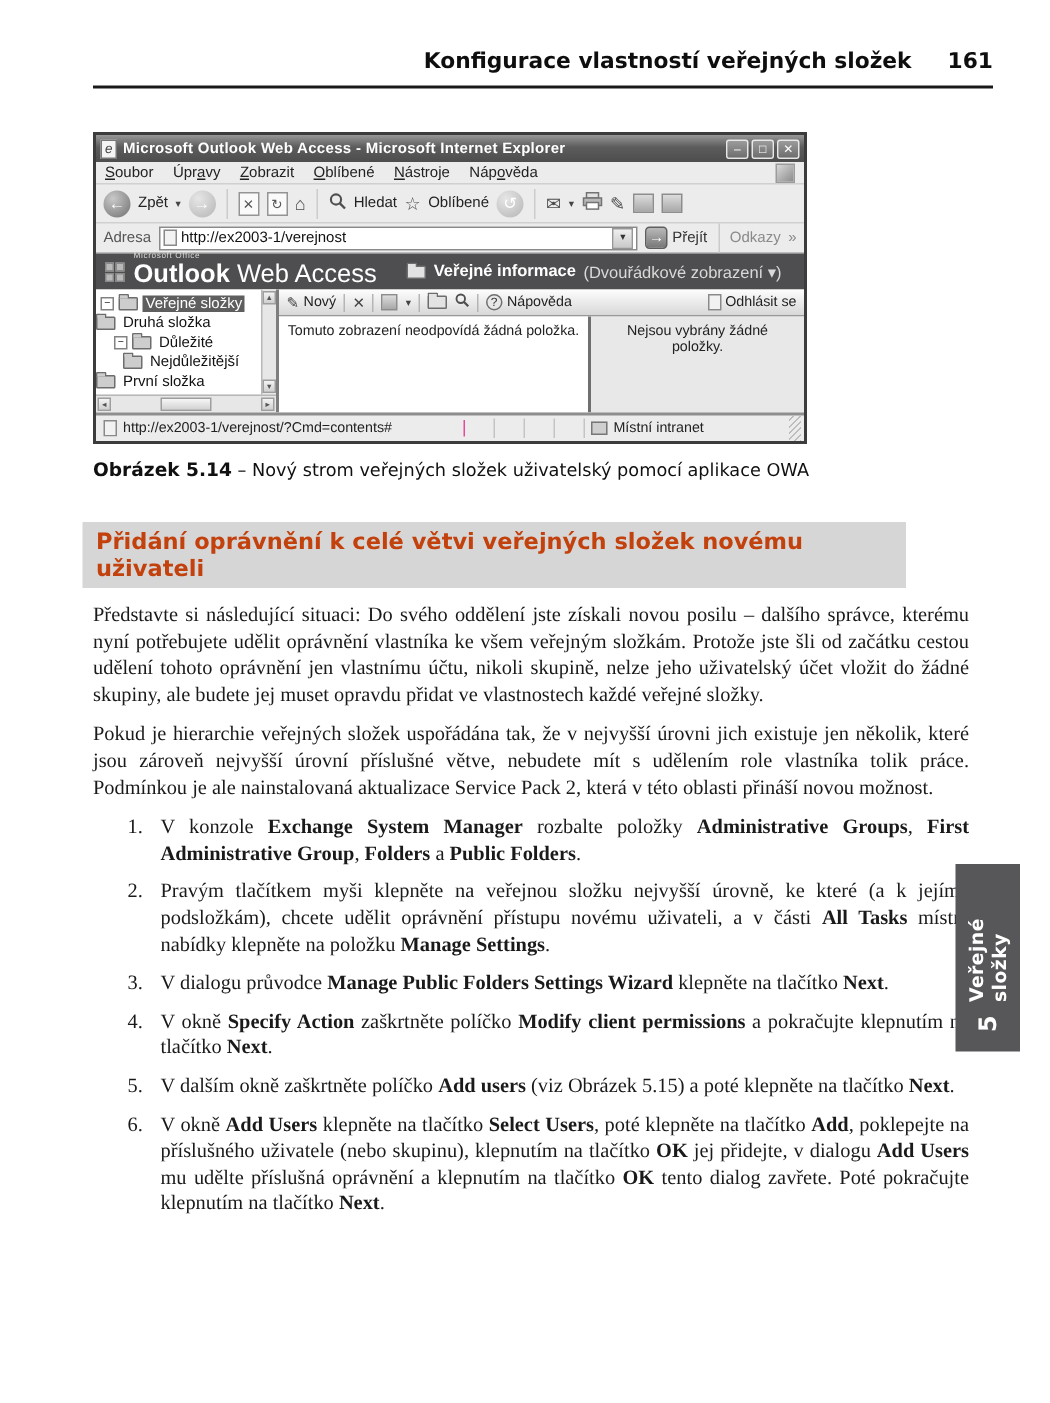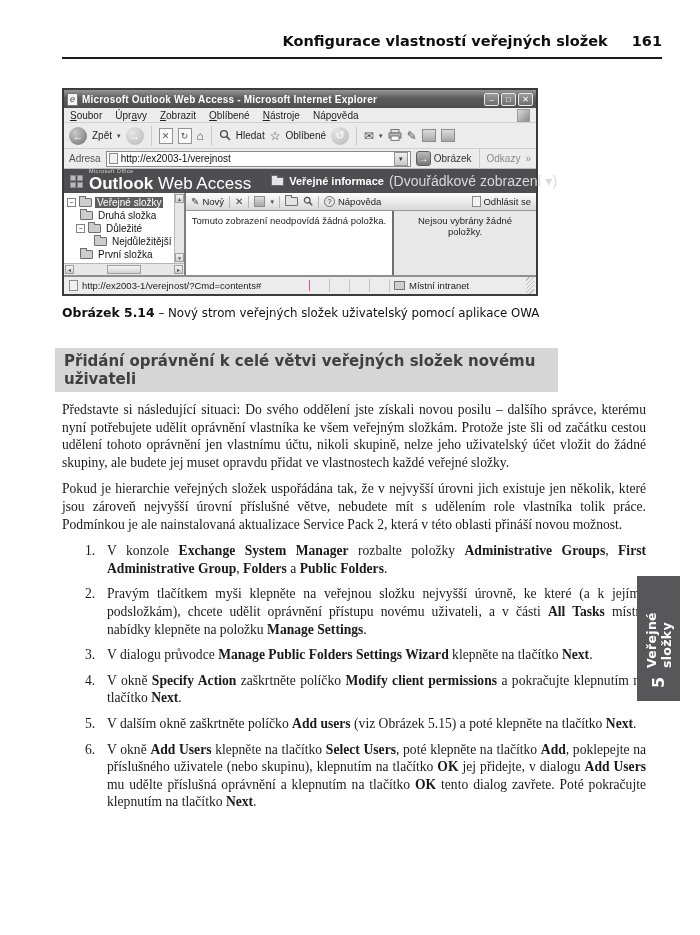--- a/index.html
+++ b/index.html
@@ -56,35 +56,35 @@
 
   .owa-banner{height:24px;flex:none;background:#4e4e50;display:flex;align-items:center;
     color:#fff;padding:0 6px;gap:6px}
   .logo-grid{width:13px;height:13px;flex:none;display:grid;grid-template-columns:6px 6px;gap:1px}
   .logo-grid i{background:#b9b9b9;border:1px solid #8a8a8a;height:6px}
   .brand{line-height:1.05;white-space:nowrap}
   .brand .top{display:block;font-size:5.5px;color:#d6d6d6;letter-spacing:.4px}
   .brand .main{font-size:17px;color:#fff}
   .owa-title{display:flex;align-items:center;gap:5px;margin-left:14px;white-space:nowrap}
   .owa-title .name{font-weight:bold;font-size:11px}
-  .owa-title .view{font-size:14px;color:#d9d9d9}
+  .owa-title .view{font-size:11px;color:#d9d9d9}
 
   .folder{position:relative;width:13px;height:9px;background:#cdcdcd;border:1px solid #6d6d6d;
     border-radius:1px;flex:none}
   .folder::before{content:"";position:absolute;top:-3px;left:-1px;width:5px;height:2px;background:#cdcdcd;
     border:1px solid #6d6d6d;border-bottom:none;border-radius:1px 1px 0 0}
   .folder.lt{background:#e3e3e3}.folder.lt::before{background:#e3e3e3}
 
   .owa-main{flex:1;display:flex;min-height:0}
   .tree-pane{width:122px;flex:none;background:#fff;border-right:2px solid #7e7e7e;
     display:flex;flex-direction:column;font-size:10px;color:#111}
   .tree-body{flex:1;display:flex;min-height:0}
   .tree-rows{flex:1;padding-top:3px}
   .tree-row{height:13px;display:flex;align-items:center;gap:3px;white-space:nowrap}
-  .pl3{padding-left:3px}.pl12{padding-left:12px}.pl16{padding-left:16px}.pl30{padding-left:30px}
+  .pl3{padding-left:3px}.pl12{padding-left:12px}.pl16{}.pl30{padding-left:18px}
   .twisty{width:9px;height:9px;border:1px solid #828282;background:#fff;font-size:7px;line-height:7px;
     text-align:center;color:#222;flex:none}
   .tlabel{padding:0 2px}
   .tlabel.sel{background:#5e5e5e;color:#fff}
   .vscroll{width:10px;flex:none;background:#e7e7e7;border-left:1px solid #b7b7b7;
     display:flex;flex-direction:column;align-items:center;justify-content:space-between;padding:1px 0}
   .sarrow{font-size:5px;color:#555;width:9px;height:9px;background:linear-gradient(#f4f4f4,#cfcfcf);
     border:1px solid #9e9e9e;text-align:center;line-height:8px;flex:none}
   .hscroll{height:12px;flex:none;background:#e7e7e7;border-top:1px solid #b7b7b7;
     display:flex;align-items:center;justify-content:space-between;padding:0 1px}
@@ -117,21 +117,21 @@
   .sb-grip{width:8px;height:100%;flex:none;background:
     repeating-linear-gradient(135deg,transparent 0 2px,#bdbdbd 2px 3px)}
 
   
   .caption{position:absolute;left:62px;top:305px;font-family:"DejaVu Sans",sans-serif;
     font-size:11.8px;color:#101010;white-space:nowrap}
   .caption .cl{font-weight:bold;font-size:12.4px}
 
   
   .article{position:absolute;left:62px;top:348px;width:584px}
-  .sec-heading{margin-left:-7px;width:503px;background:#d6d6d6;color:#404040;
+  .sec-heading{margin-left:-7px;width:549px;background:#d6d6d6;color:#c2410c;
     font-family:"DejaVu Sans",sans-serif;font-weight:bold;font-size:15px;
     padding:4px 0 4px 9px;margin-bottom:9px}
   .article p{font-size:13.6px;line-height:17.6px;text-align:justify;margin-bottom:9px;color:#1a1a1a}
   .plist{display:flex;flex-direction:column;gap:8px;margin-top:4px}
   .pitem{display:flex;padding-left:23px;font-size:13.6px;line-height:17.6px;color:#1a1a1a}
   .pitem .no{width:22px;flex:none}
   .pitem .txt{flex:1;text-align:justify}
   .pitem .txt b, .article b{font-weight:bold}
 
   
@@ -207,21 +207,21 @@
 
   <div class="addrbar">
     <span class="addr-label">Adresa</span>
     <span class="addr-input">
       <span class="mini-page"></span>
       <span>http://ex2003-1/verejnost</span>
       <span class="addr-drop">▾</span>
     </span>
     <span class="go-btn">
       <span class="go-arrow">→</span>
-      <span>Obrázek</span>
+      <span>Přejít</span>
     </span>
     <span class="tsep"></span>
     <span class="links">Odkazy</span>
     <span class="links">»</span>
   </div>
 
   <div class="owa-banner">
     <span class="logo-grid">
         <i></i>
         <i></i>

